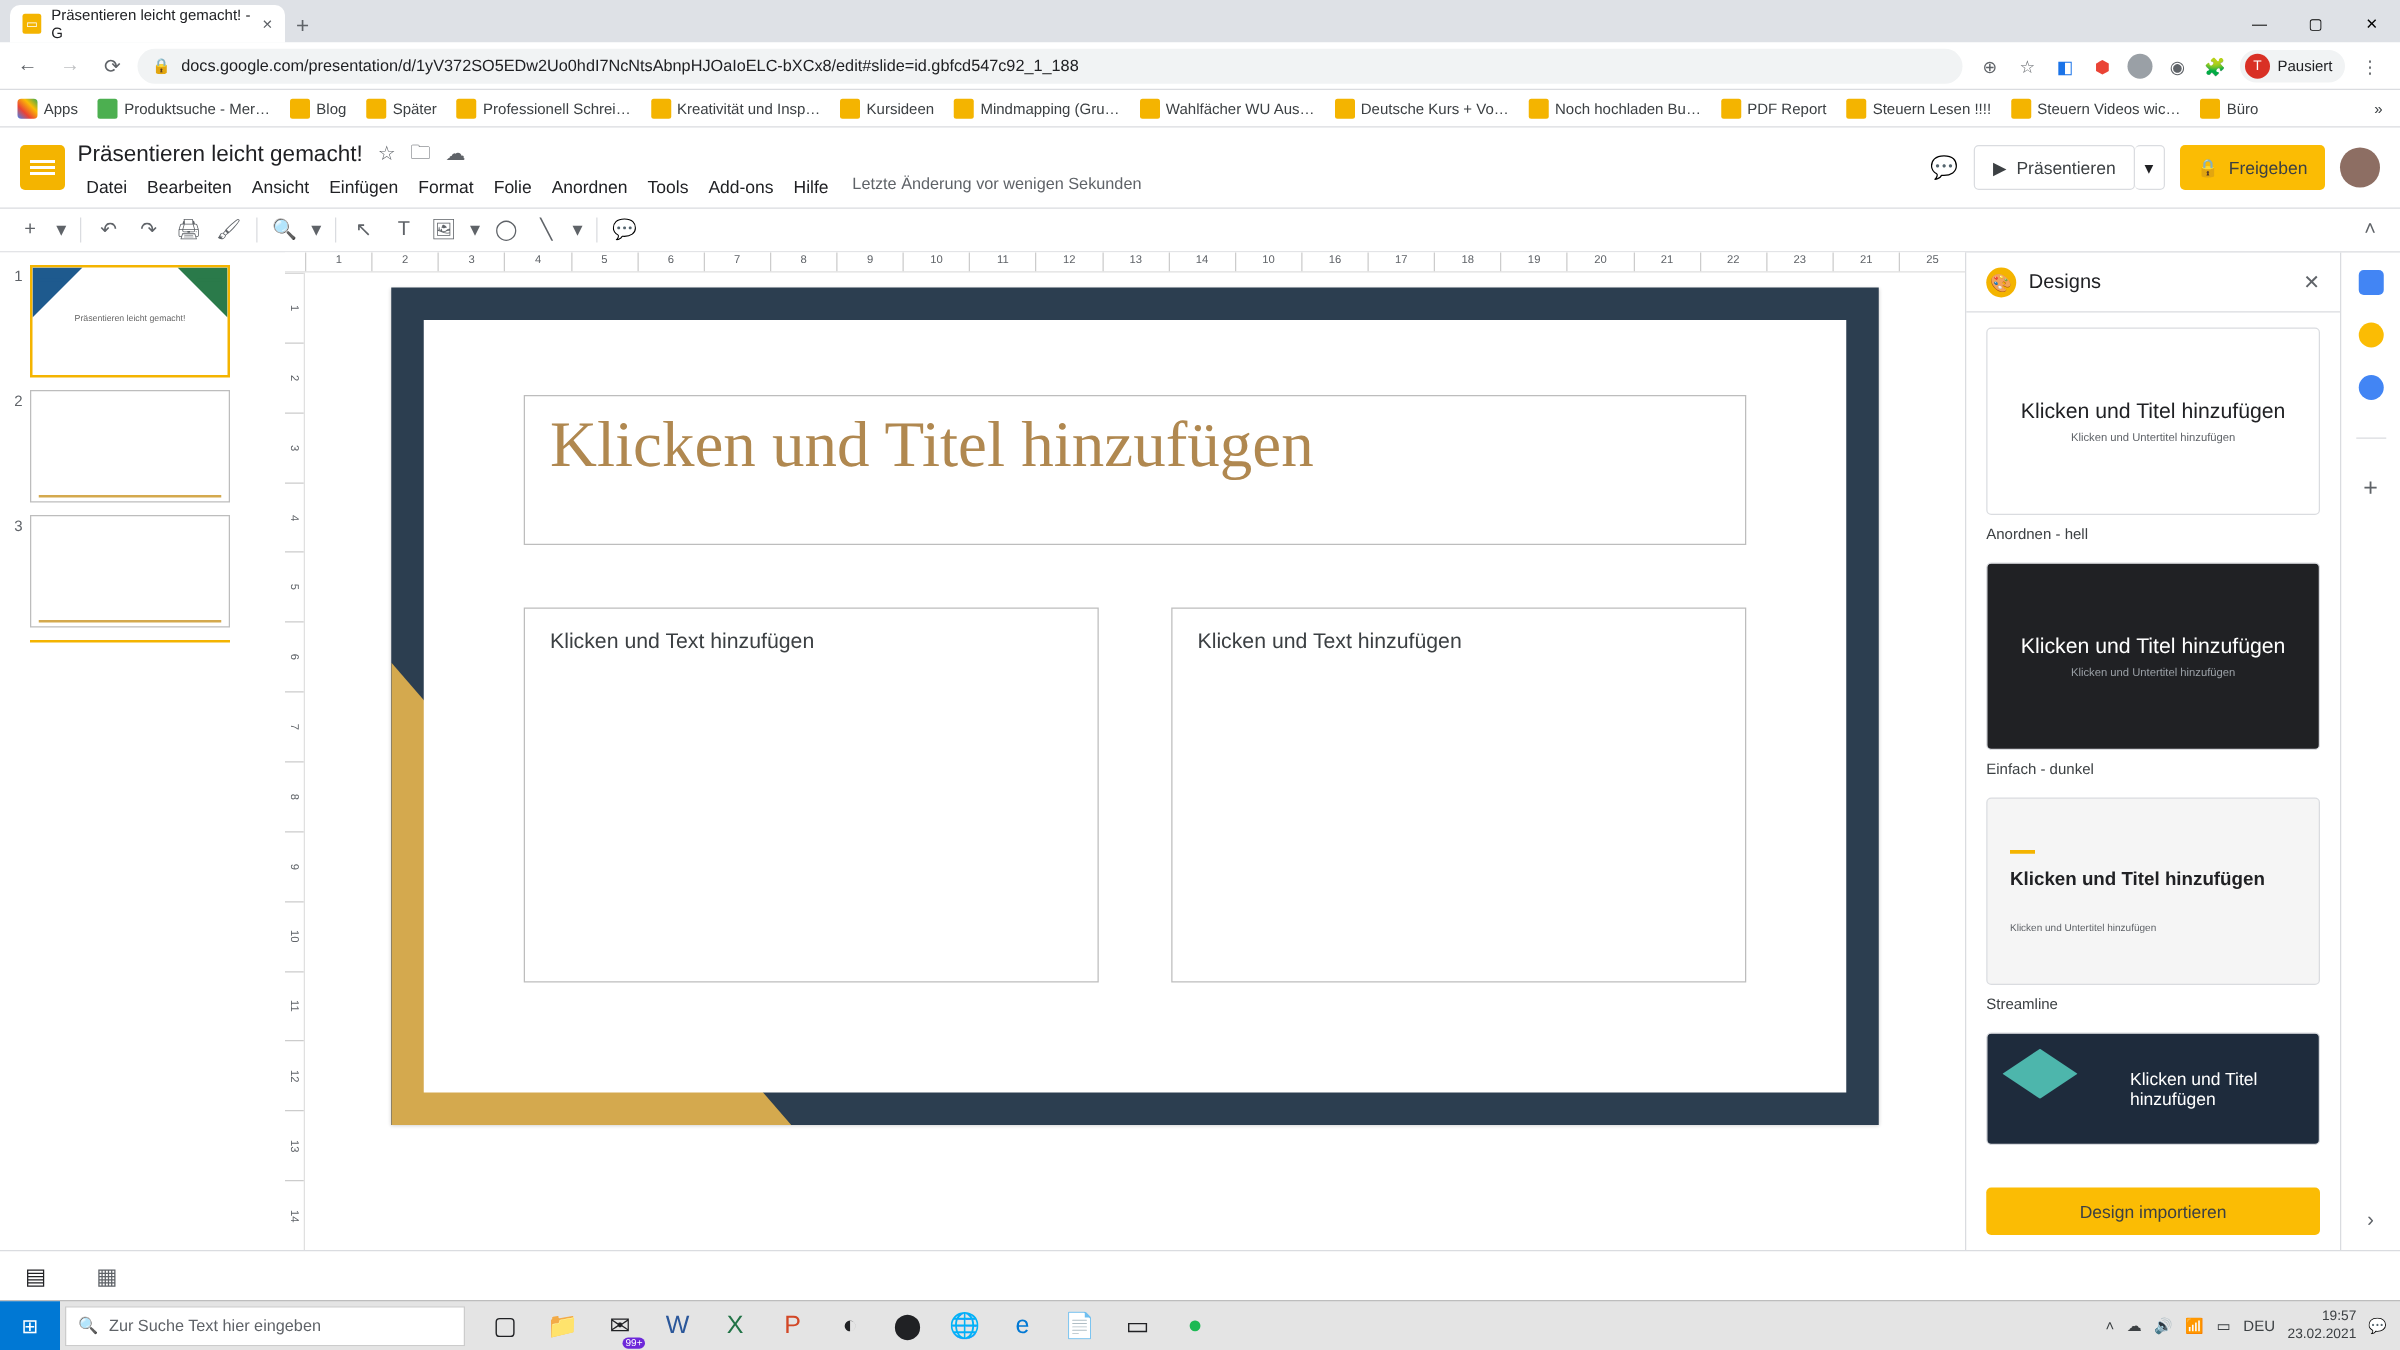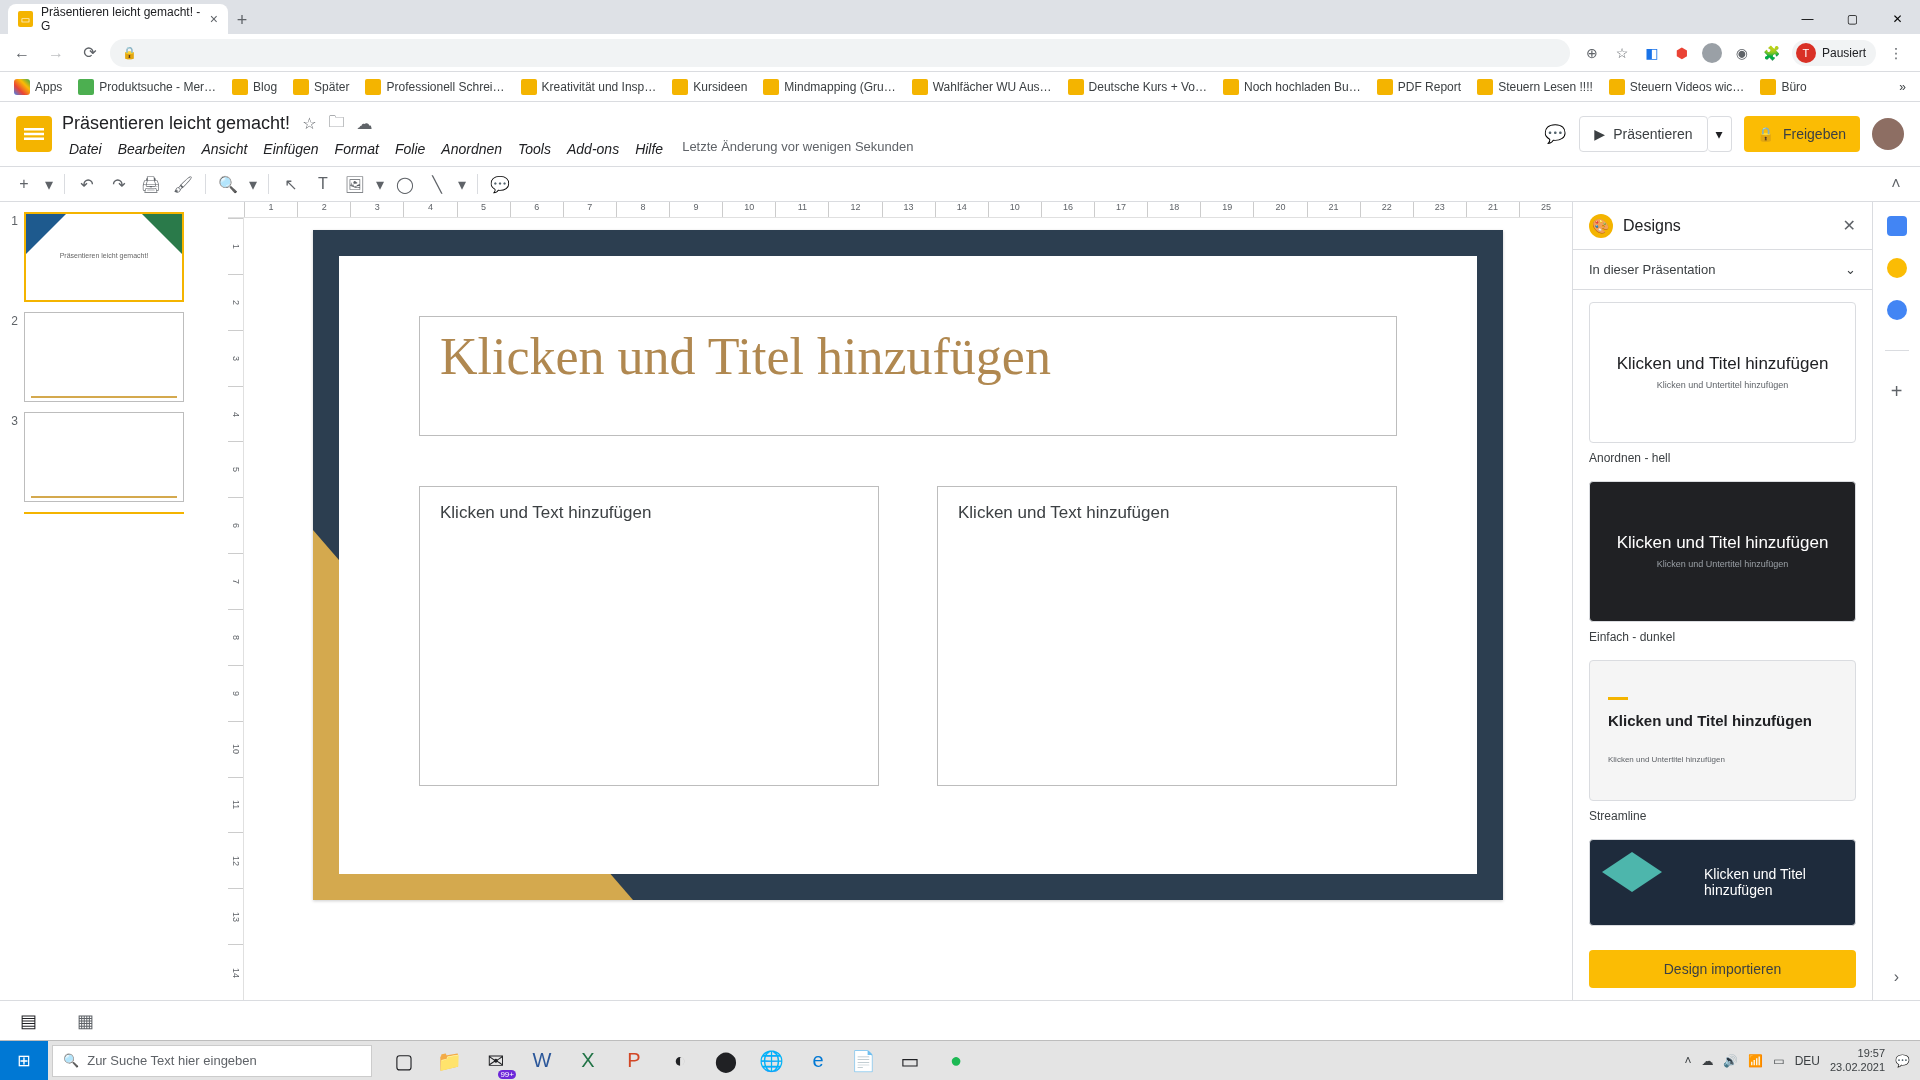--- a/index.html
+++ b/index.html
@@ -32,21 +32,21 @@
 
 
 .app-header { height: 64px; display: flex; align-items: center; padding: 8px 16px; gap: 10px; }
 .app-logo { width: 36px; height: 36px; background: #f4b400; border-radius: 4px; position: relative; }
 .app-logo::after { content: ''; position: absolute; inset: 8px; background: #fff; clip-path: polygon(0 20%, 100% 20%, 100% 32%, 0 32%, 0 44%, 100% 44%, 100% 56%, 0 56%, 0 68%, 100% 68%, 100% 80%, 0 80%); }
 .title-area { display: flex; flex-direction: column; gap: 2px; }
 .doc-title-row { display: flex; align-items: center; gap: 12px; }
 .doc-title { font-size: 18px; color: #202124; }
 .title-icon { color: #5f6368; font-size: 16px; cursor: pointer; }
 .menu-bar { display: flex; gap: 2px; font-size: 14px; color: #202124; }
-.menu-item { padding: 2px 7px; border-radius: 4px; cursor: pointer; font-style: italic; }
+.menu-item { padding: 2px 7px; border-radius: 4px; cursor: pointer; }
 .last-edit { color: #5f6368; font-size: 13px; margin-left: 10px; }
 .header-right { margin-left: auto; display: flex; align-items: center; gap: 12px; }
 .hdr-btn { height: 36px; border-radius: 4px; display: flex; align-items: center; padding: 0 14px; gap: 8px; font-size: 14px; cursor: pointer; }
 .present-btn { border: 1px solid #dadce0; color: #3c4043; }
 .present-drop { border: 1px solid #dadce0; border-left: none; width: 24px; padding: 0; justify-content: center; }
 .share-btn { background: #fbbc04; color: #3c4043; font-weight: 500; }
 .comment-icon { width: 24px; height: 24px; color: #5f6368; display: flex; align-items: center; justify-content: center; font-size: 18px; }
 .avatar { width: 32px; height: 32px; border-radius: 50%; background: #8d6e63; }
 
 .toolbar { height: 36px; border-top: 1px solid #dadce0; border-bottom: 1px solid #dadce0; display: flex; align-items: center; padding: 0 10px; gap: 4px; }
@@ -140,20 +140,21 @@
     </div>
   </div>
 </div>
 
 <div class="addr-bar">
   <div class="nav-btn">←</div>
   <div class="nav-btn" style="opacity:.4">→</div>
   <div class="nav-btn">⟳</div>
   <div class="url-box">
     <span class="lock">🔒</span>
+    <span>docs.google.com/presentation/d/1yV372SO5EDw2Uo0hdI7NcNtsAbnpHJOaIoELC-bXCx8/edit#slide=id.gbfcd547c92_1_188</span>
   </div>
   <div class="ext-area">
     <span class="ext-icon">⊕</span>
     <span class="ext-icon">☆</span>
     <span class="ext-icon" style="color:#1a73e8">◧</span>
     <span class="ext-icon" style="color:#ea4335">⬢</span>
     <span class="ext-icon" style="background:#9aa0a6;border-radius:50%"></span>
     <span class="ext-icon">◉</span>
     <span class="ext-icon">🧩</span>
     <div class="profile-pill">
@@ -385,24 +386,20 @@
       </div>
     </div>
   </div>
 
   <div class="designs-panel" style="position:relative">
     <div class="dp-header">
       <span class="dp-icon">🎨</span>
       <span class="dp-title">Designs</span>
       <span class="dp-close">✕</span>
     </div>
-    <div class="dp-section">
-      <span>In dieser Präsentation</span>
-      <span>⌄</span>
-    </div>
     <div class="dp-list">
       <div class="design-thumb">
         <span class="dt-title">Klicken und Titel hinzufügen</span>
         <span class="dt-sub">Klicken und Untertitel hinzufügen</span>
       </div>
       <div class="design-label">Anordnen - hell</div>
       <div class="design-thumb dark">
         <span class="dt-title">Klicken und Titel hinzufügen</span>
         <span class="dt-sub">Klicken und Untertitel hinzufügen</span>
       </div>

